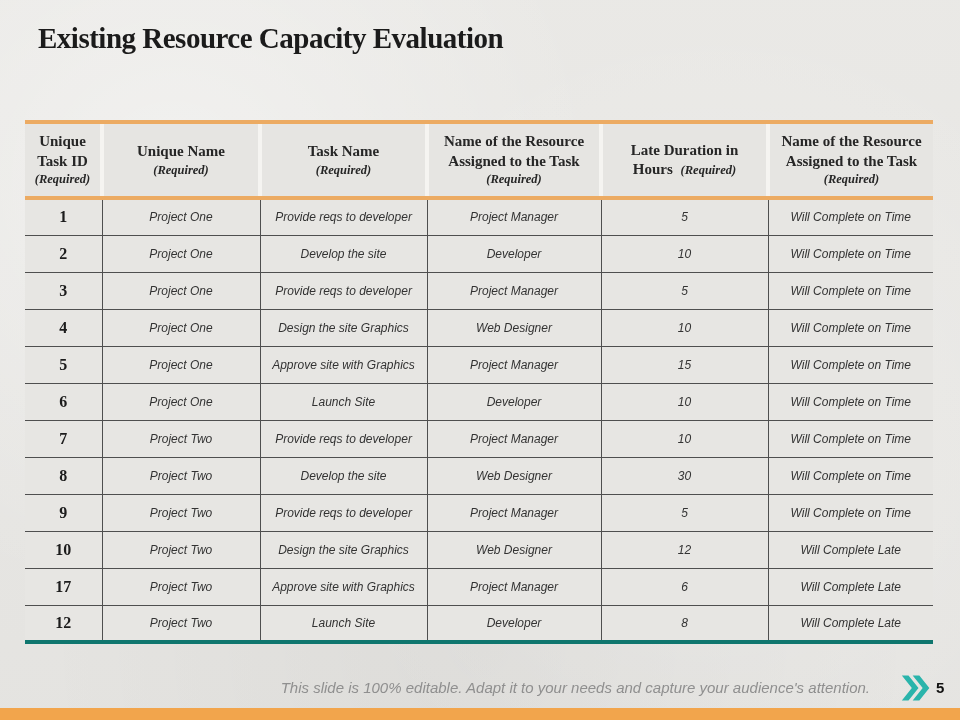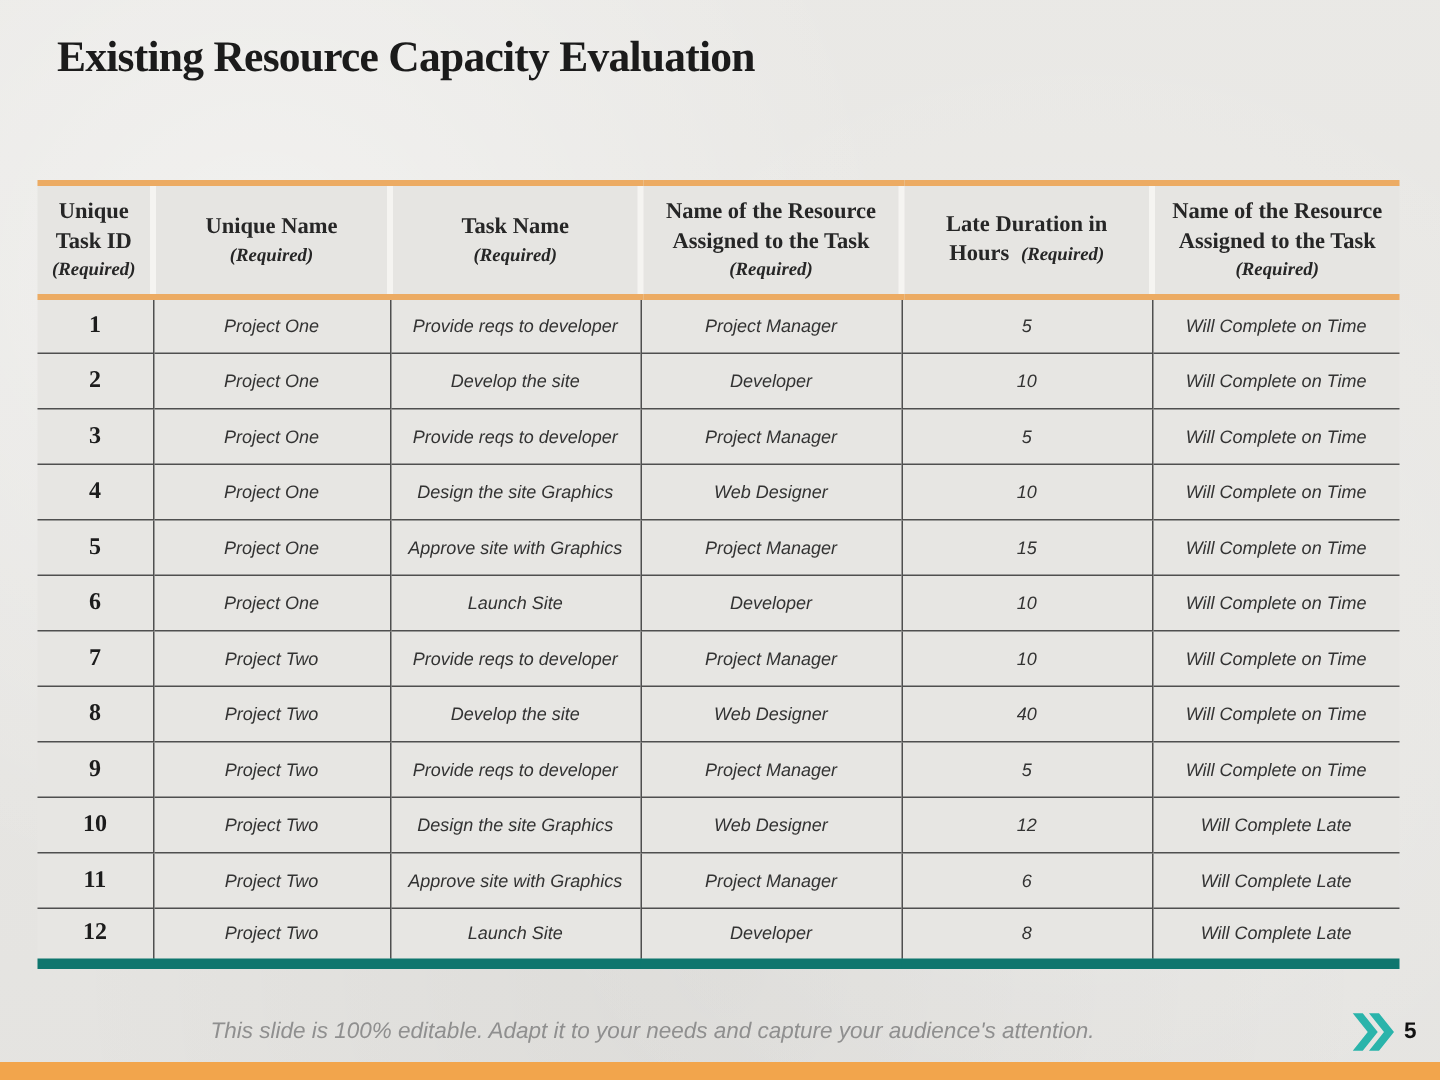--- a/index.html
+++ b/index.html
@@ -22,21 +22,21 @@
     font-weight:700; font-size:29px; letter-spacing:-0.5px;
     color:#1b1b1b;
   }
 
   .table-wrap{ position:absolute; left:25px; top:120px; }
 
   table.resource-table{
     border-collapse:collapse;
     table-layout:fixed;
     width:908px;
-    border-bottom:7px solid #0f766e;
+    border-bottom:4px solid #0f766e;
   }
   col.c0{ width:77px; }
   col.c1{ width:158px; }
   col.c2{ width:167px; }
   col.c3{ width:174px; }
   col.c4{ width:167px; }
   col.c5{ width:165px; }
 
   thead th{
     border-top:4px solid #ecab63;
@@ -73,21 +73,21 @@
     border-left:none;
     font-family:"Liberation Serif", serif;
     font-style:normal;
     font-weight:700;
     font-size:16px;
     color:#1c1c1c;
   }
 
   .footer-note{
     position:absolute; left:0; top:679px; width:870px;
-    text-align:center;
+    text-align:right;
     font-style:italic;
     font-size:15px;
     color:#8f8f8f;
   }
 
   .chevron-icon{ position:absolute; left:901px; top:672px; width:30px; height:32px; }
   .page-number{
     position:absolute; left:936px; top:679px;
     font-weight:700; font-size:15px; color:#111;
   }
@@ -195,41 +195,41 @@
         <td>Provide reqs to developer</td>
         <td>Project Manager</td>
         <td>10</td>
         <td>Will Complete on Time</td>
       </tr>
       <tr>
         <td>8</td>
         <td>Project Two</td>
         <td>Develop the site</td>
         <td>Web Designer</td>
-        <td>40</td>
+        <td>30</td>
         <td>Will Complete on Time</td>
       </tr>
       <tr>
         <td>9</td>
         <td>Project Two</td>
         <td>Provide reqs to developer</td>
         <td>Project Manager</td>
         <td>5</td>
         <td>Will Complete on Time</td>
       </tr>
       <tr>
         <td>10</td>
         <td>Project Two</td>
         <td>Design the site Graphics</td>
         <td>Web Designer</td>
         <td>12</td>
         <td>Will Complete Late</td>
       </tr>
       <tr>
-        <td>11</td>
+        <td>17</td>
         <td>Project Two</td>
         <td>Approve site with Graphics</td>
         <td>Project Manager</td>
         <td>6</td>
         <td>Will Complete Late</td>
       </tr>
       <tr>
         <td>12</td>
         <td>Project Two</td>
         <td>Launch Site</td>

